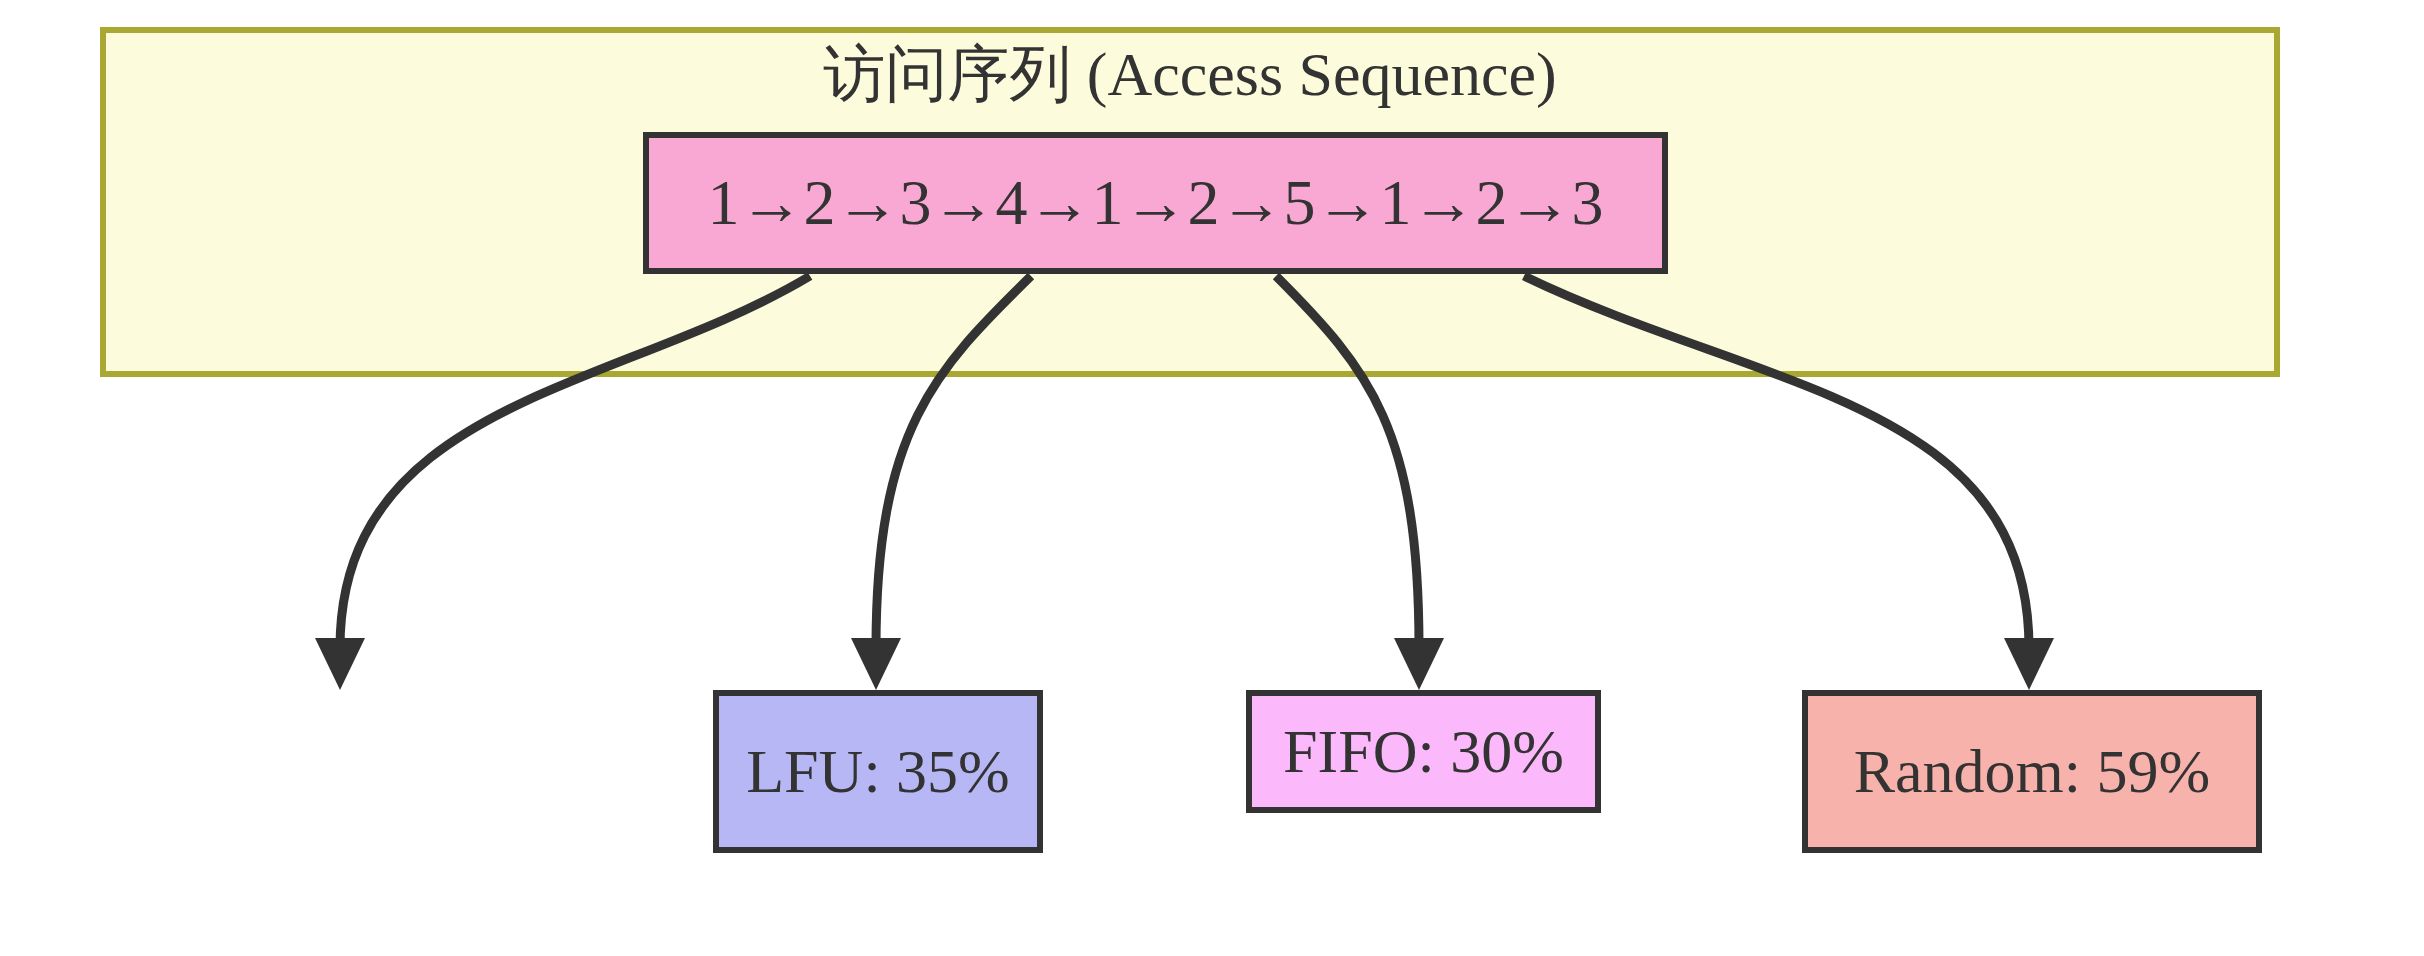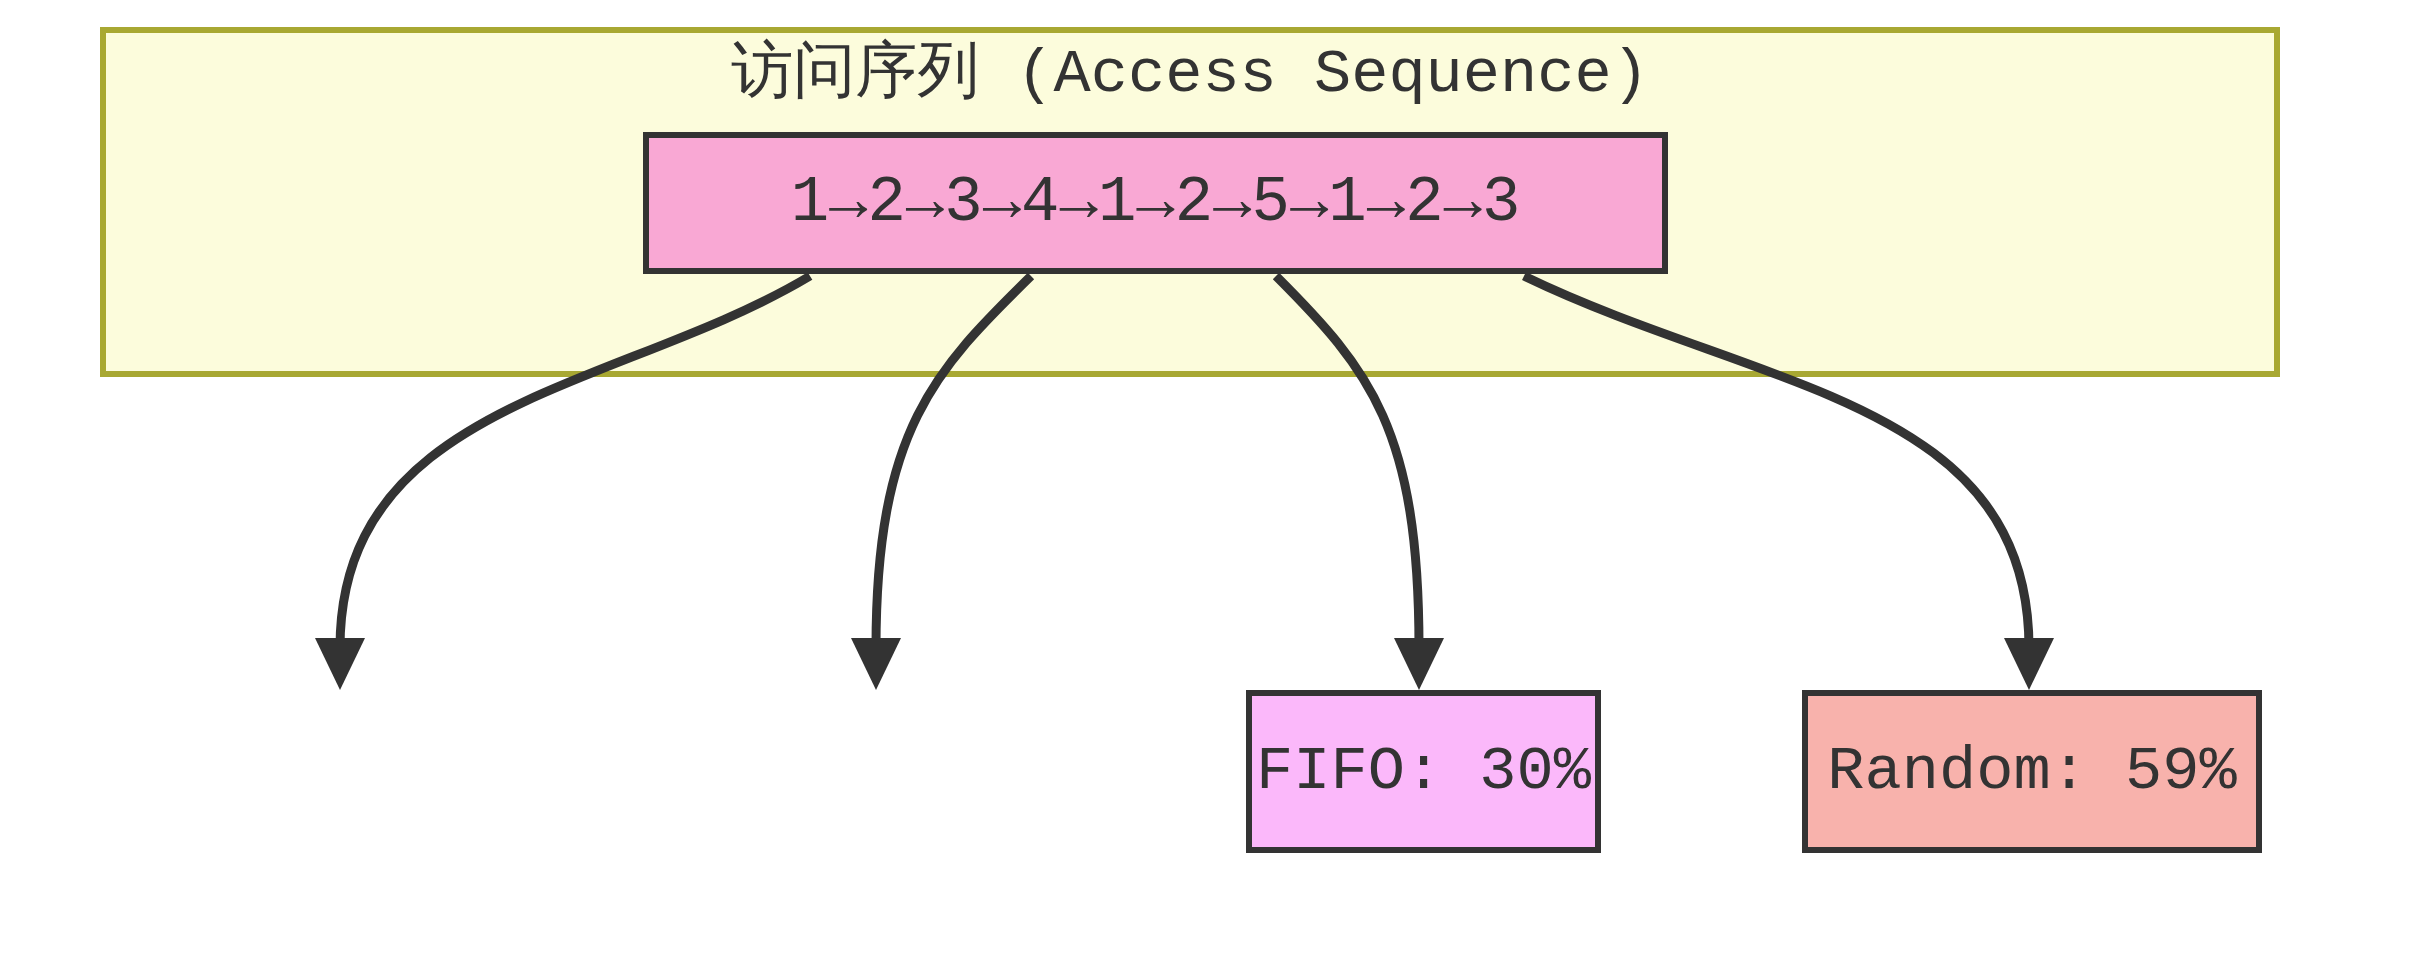--- a/index.html
+++ b/index.html
@@ -1,21 +1,21 @@
 <!DOCTYPE html>
 <html><head>
 <meta charset="utf-8">
 <style>
   html, body { margin: 0; padding: 0; background: #ffffff; }
   .canvas {
     position: relative;
     width: 2424px;
     height: 956px;
     background: #ffffff;
-    font-family: Liberation Mono, monospace;
+    font-family: Liberation Serif, serif;
     color: #333333;
     overflow: hidden;
   }
   .cluster {
     position: absolute;
     background: #fcfcdc;
     border: 6px solid #a8a832;
     box-sizing: border-box;
     z-index: 1;
   }
@@ -38,21 +38,21 @@
     border: 6px solid #333333;
     box-sizing: border-box;
     font-size: 62px;
     color: #333333;
     z-index: 3;
     white-space: nowrap;
   }
   .node-seq    { left: 643px;  top: 132px; width: 1025px; height: 142px; font-size: 64px; background: #f9a8d4; }
   .node-lru    { left: 172px;  top: 690px; width: 338px;  height: 163px; background: #b9f6b9; }
   .node-lfu    { left: 713px;  top: 690px; width: 330px;  height: 163px; background: #b7b7f6; }
-  .node-fifo   { left: 1246px; top: 690px; width: 355px;  height: 163px; background: #fbb8fa; }
+  .node-fifo   { left: 1246px; top: 690px; width: 355px;  height: 123px; background: #fbb8fa; }
   .node-random { left: 1802px; top: 690px; width: 460px;  height: 163px; background: #f8b2ac; }
   svg.edges {
     position: absolute;
     left: 0; top: 0;
     width: 2424px; height: 956px;
     z-index: 5;
     pointer-events: none;
   }
   svg.edges path {
     fill: none;
@@ -70,20 +70,21 @@
 <div class="canvas">
 
   <div class="cluster cluster-top">
     <div class="cluster-title">访问序列 (Access Sequence)</div>
   </div>
 
 
   <div class="node node-seq">1→2→3→4→1→2→5→1→2→3</div>
 
 
+  <div class="node node-lfu">LFU: 35%</div>
 
   <div class="node node-fifo">FIFO: 30%</div>
 
   <div class="node node-random">Random: 59%</div>
 
   <svg class="edges" viewBox="0 0 2424 956" xmlns="http://www.w3.org/2000/svg">
     <path d="M 810 276 C 620 390, 340 400, 340 648"></path>
     <polygon points="315,638 365,638 340,690"></polygon>
 
     <path d="M 1031 276 C 935 370, 876 430, 876 648"></path>

